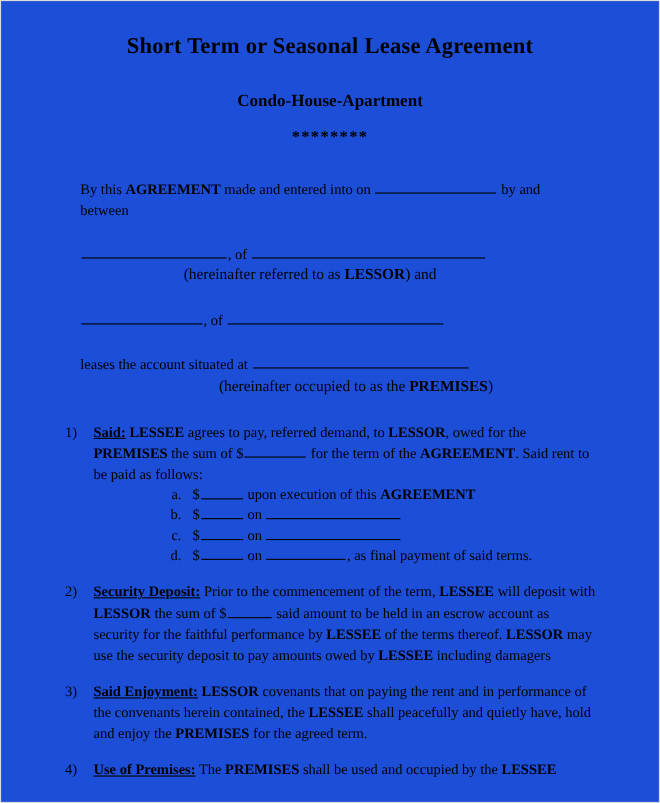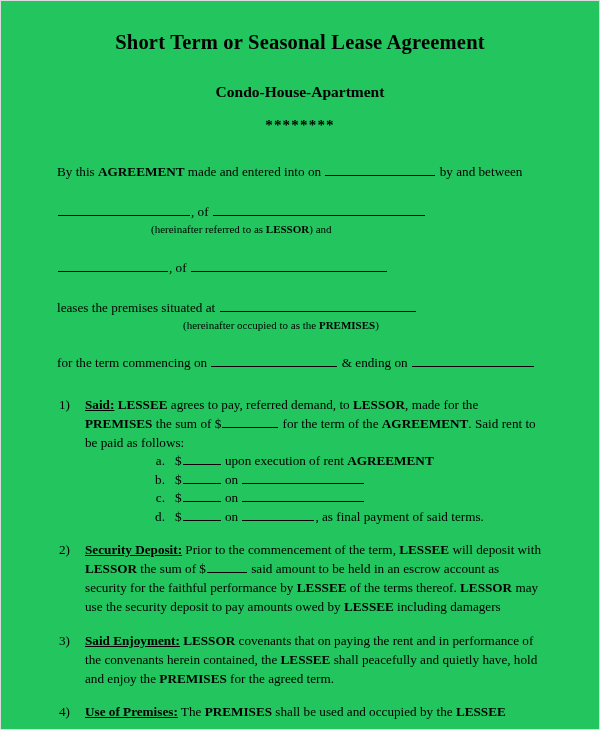--- a/index.html
+++ b/index.html
@@ -10,21 +10,21 @@
   body {
     font-family: "Liberation Serif", "DejaVu Serif", serif;
     color: #000000;
   }
   #page {
     position: relative;
     width: 600px;
     height: 730px;
     box-sizing: border-box;
     border: 1px solid #dcdcdc;
-    background: #22c55e;
+    background: #1d4ed8;
     overflow: hidden;
   }
   .inner {
     padding: 22px 56px 0 56px;
   }
   
   .doc-title {
     text-align: center;
     font-size: 20.5px;
     font-weight: bold;
@@ -42,30 +42,30 @@
     text-align: center;
     font-size: 15px;
     font-weight: bold;
     letter-spacing: 1.2px;
     margin: 16px 0 0 0;
   }
   
   .para {
     font-size: 13.2px;
     line-height: 1.46;
-    margin: 0;
+    margin: 16px;
   }
   .intro-1 { margin-top: 28px; }
   .intro-2 { margin-top: 21px; }
   .intro-3 { margin-top: 20px; }
   .intro-4 { margin-top: 21px; }
   .intro-5 { margin-top: 20px; }
   .sub {
     display: block;
-    font-size: 11px;
+    font-size: 14px;
     line-height: 1.4;
     margin-top: 1px;
   }
   .ind-1 { padding-left: 94px; }
   .ind-2 { padding-left: 110px; }
   .ind-3 { padding-left: 126px; }
   b { font-weight: bold; }
   .u { text-decoration: underline; }
   
   .bl {
@@ -123,33 +123,32 @@
 
     <p class="para intro-1"><span>By this </span><b>AGREEMENT</b><span> made and entered into on </span><span class="bl" style="width:110px"></span><span> by and between</span></p>
 
     <p class="para intro-2"><span class="bl" style="width:132px"></span><span>, of </span><span class="bl" style="width:212px"></span>
       <span class="sub ind-1"><span>(hereinafter referred to as </span><b>LESSOR</b><span>) and</span></span>
     </p>
 
     <p class="para intro-3"><span class="bl" style="width:110px"></span><span>, of </span><span class="bl" style="width:196px"></span>
     </p>
 
-    <p class="para intro-4"><span>leases the premises situated at </span><span class="bl" style="width:196px"></span>
+    <p class="para intro-4"><span>leases the account situated at </span><span class="bl" style="width:196px"></span>
       <span class="sub ind-3"><span>(hereinafter occupied to as the </span><b>PREMISES</b><span>)</span></span>
     </p>
 
-    <p class="para intro-5"><span>for the term commencing on </span><span class="bl" style="width:126px"></span><span> &amp; ending on </span><span class="bl" style="width:122px"></span></p>
 
     <div class="clauses">
 
       <div class="clause">
-        <span class="num">1)</span><b class="u">Said:</b><span> </span><b>LESSEE</b><span> agrees to pay, referred demand, to </span><b>LESSOR</b><span>, made for the </span><b>PREMISES</b><span> the sum of $</span><span class="bl" style="width:56px"></span><span> for the term of the </span><b>AGREEMENT</b><span>. Said rent to be paid as follows:</span>
+        <span class="num">1)</span><b class="u">Said:</b><span> </span><b>LESSEE</b><span> agrees to pay, referred demand, to </span><b>LESSOR</b><span>, owed for the </span><b>PREMISES</b><span> the sum of $</span><span class="bl" style="width:56px"></span><span> for the term of the </span><b>AGREEMENT</b><span>. Said rent to be paid as follows:</span>
 
         <ul class="subitems">
-          <li class="subitem"><span class="ltr">a.</span><span>$</span><span class="bl" style="width:38px"></span><span> upon execution of rent </span><b>AGREEMENT</b></li>
+          <li class="subitem"><span class="ltr">a.</span><span>$</span><span class="bl" style="width:38px"></span><span> upon execution of this </span><b>AGREEMENT</b></li>
           <li class="subitem"><span class="ltr">b.</span><span>$</span><span class="bl" style="width:38px"></span><span> on </span><span class="bl" style="width:122px"></span></li>
           <li class="subitem"><span class="ltr">c.</span><span>$</span><span class="bl" style="width:38px"></span><span> on </span><span class="bl" style="width:122px"></span></li>
           <li class="subitem"><span class="ltr">d.</span><span>$</span><span class="bl" style="width:38px"></span><span> on </span><span class="bl" style="width:72px"></span><span>, as final payment of said terms.</span></li>
         </ul>
       </div>
 
       <div class="clause">
         <span class="num">2)</span><b class="u">Security Deposit:</b><span> Prior to the commencement of the term, </span><b>LESSEE</b><span> will deposit with </span><b>LESSOR</b><span> the sum of $</span><span class="bl" style="width:40px"></span><span> said amount to be held in an escrow account as security for the faithful performance by </span><b>LESSEE</b><span> of the terms thereof. </span><b>LESSOR</b><span> may use the security deposit to pay amounts owed by </span><b>LESSEE</b><span> including damagers</span>
       </div>
 

